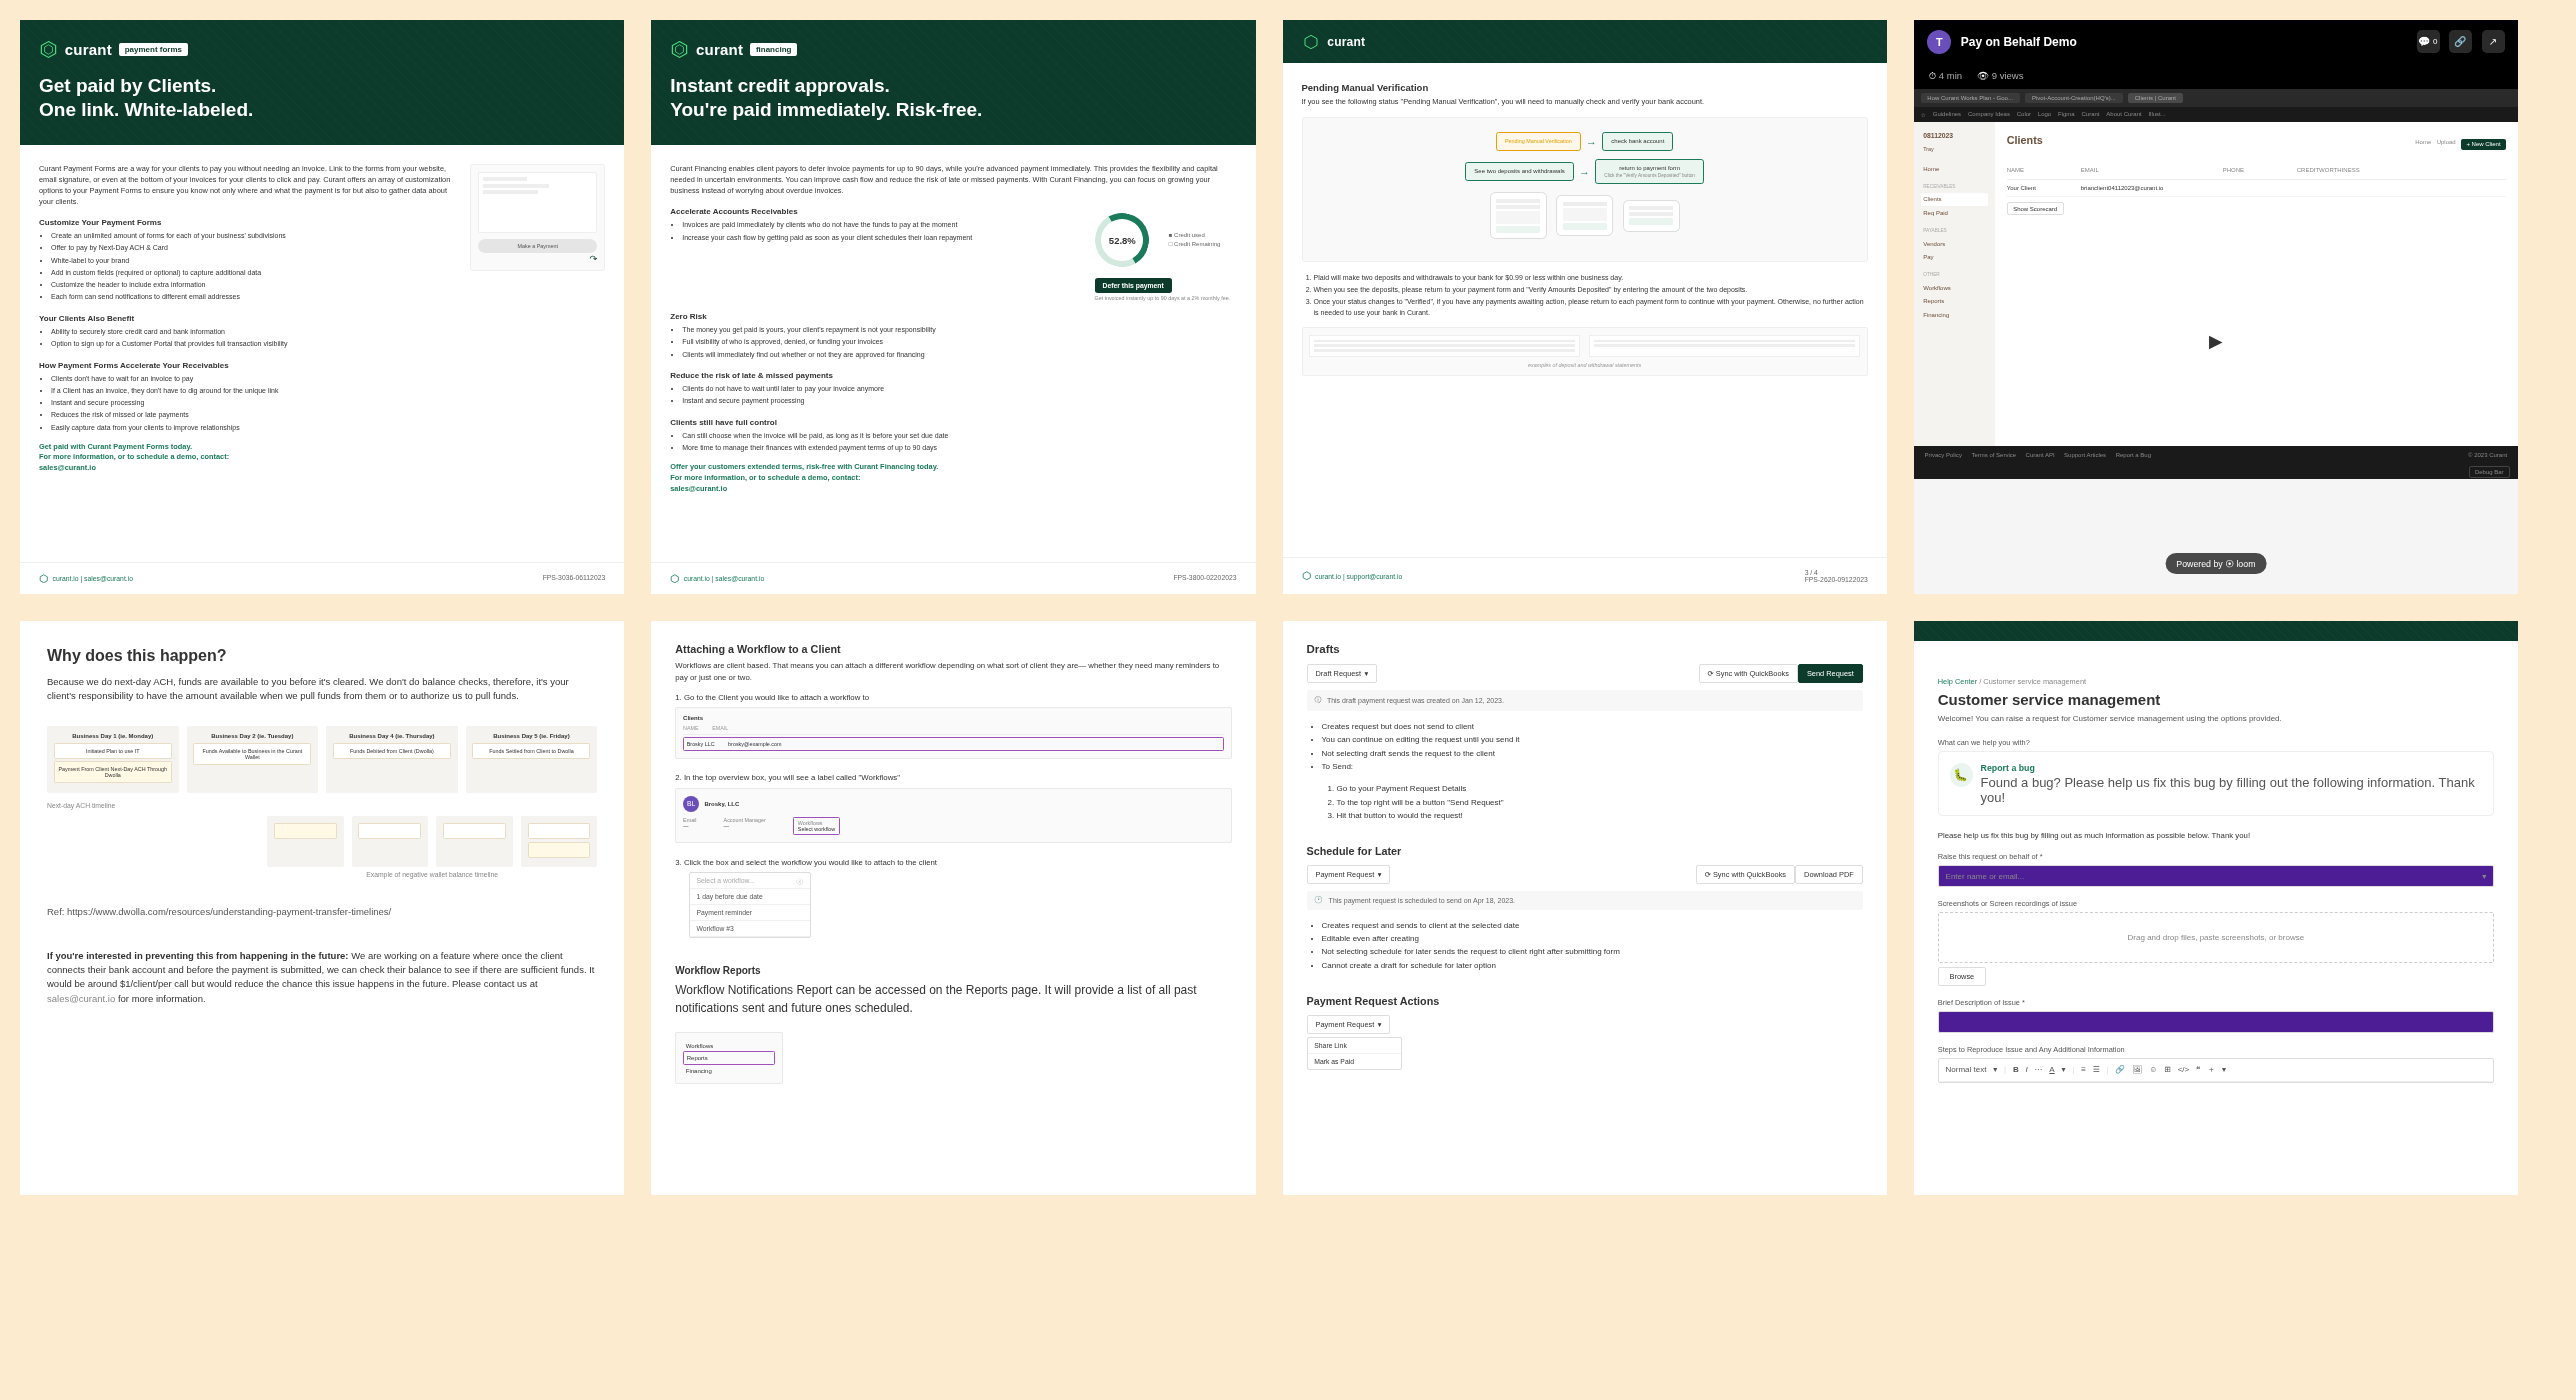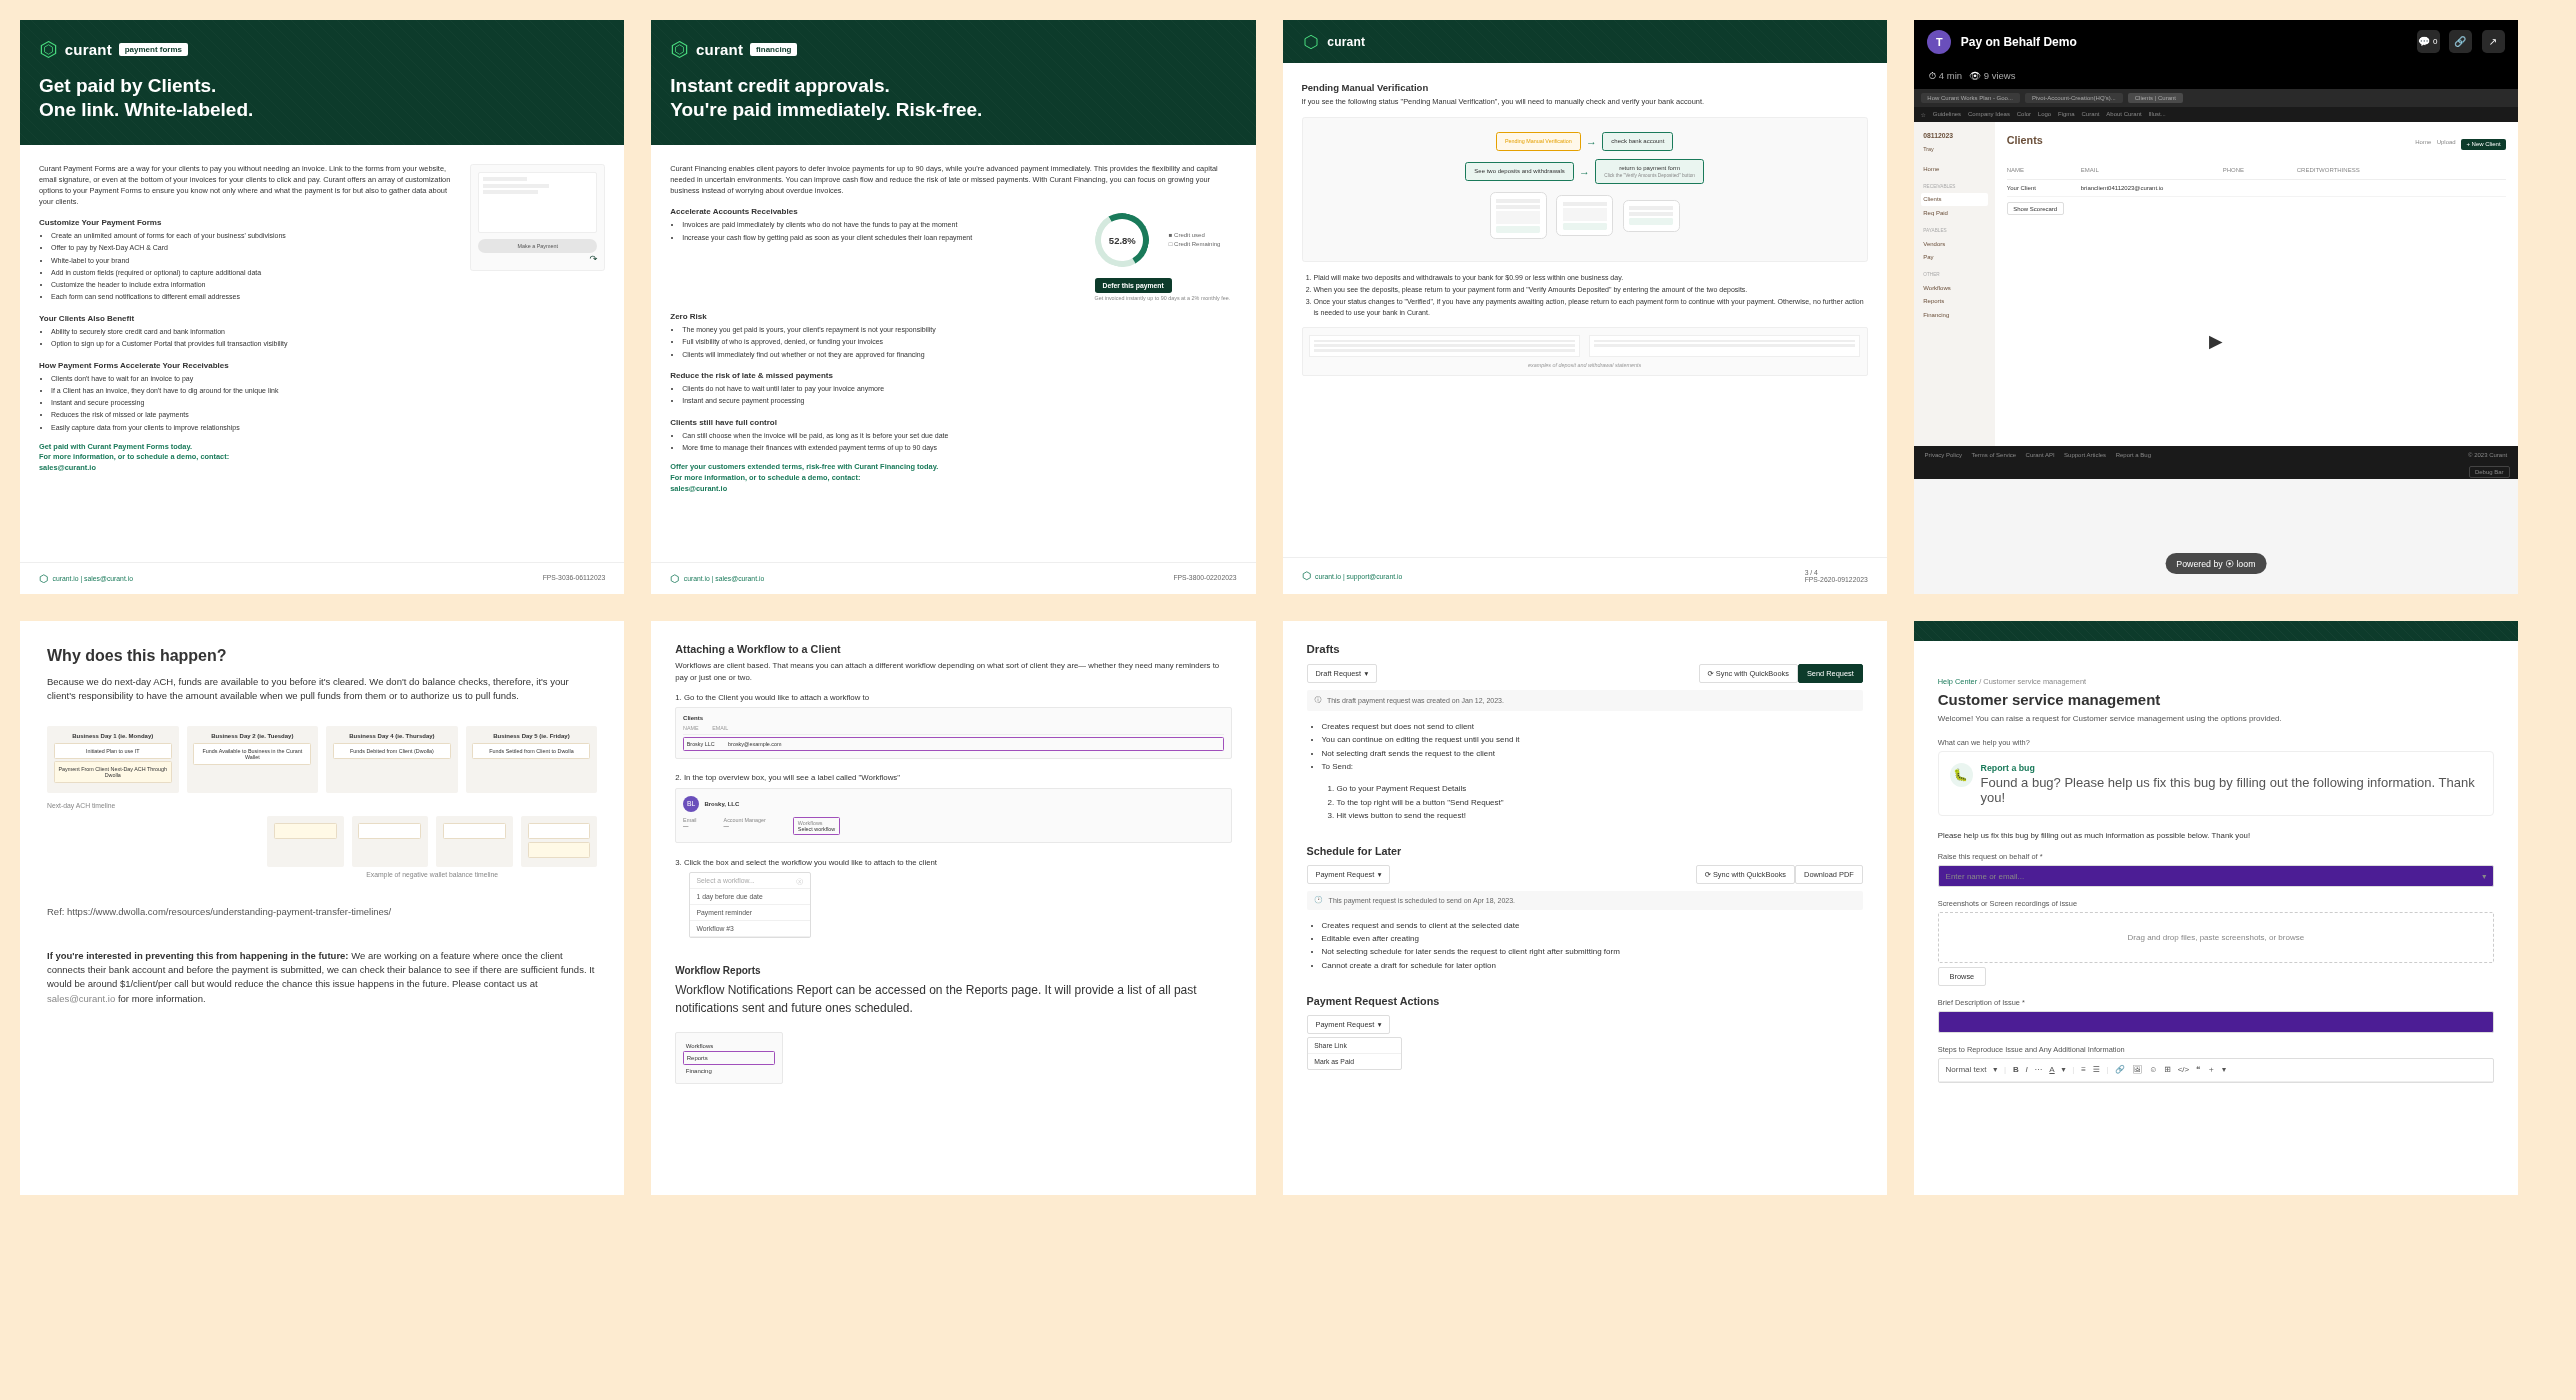--- a/index.html
+++ b/index.html
@@ -30,21 +30,21 @@
 .flow-row{display:flex;gap:5.4px;align-items:center;margin-bottom:8px;justify-content:center}
 .flow-box{border:0.7px solid #ccc;padding:5.4px 8px;border-radius:2.7px;font-size:6px;text-align:center;background:#fff}
 .flow-box.green{border-color:#1a7a5a;background:#eaf5f0}
 .flow-arr{color:#1a7a5a;font-size:10.8px}
 .phone{border:0.7px solid #ddd;border-radius:5.4px;padding:5.4px;width:57px;font-size:4.7px;background:#fff}
 .flow-mock{background:#f9f9f9;border:0.7px solid #eee;border-radius:2.7px;padding:13.5px}
 .video-head{background:#000;padding:9.5px 13.5px;display:flex;align-items:center;gap:9.5px}
 .avatar{width:24px;height:24px;border-radius:50%;background:#6a4fbb;display:inline-flex;align-items:center;justify-content:center;font-weight:700;font-size:10.8px}
 .vtitle{font-size:12px;font-weight:600;flex:1}
 .vicon{width:23px;height:23px;border-radius:4.7px;background:#2a2a2a;display:inline-flex;align-items:center;justify-content:center;font-size:10px}
-.vmeta{background:#000;padding:6.8px 15px;display:flex;gap:7px;font-size:9.5px;color:#aaa;}
+.vmeta{background:#000;padding:6.8px 15px;display:flex;gap:15px;font-size:9.5px;color:#aaa;}
 .vscreen{background:#f5f5f5;flex:1;position:relative;margin:0px;min-height:378px}
 .tabs{background:#2a2a2a;padding:4px 6.8px;font-size:6px;display:flex;gap:5.4px;color:#aaa}
 .tab{background:#3a3a3a;padding:2px 6.8px;border-radius:2px}
 .appchrome{background:#1a1a1a;padding:4px 6.8px;font-size:6px;color:#888;display:flex;gap:6.8px}
 .appbody{display:flex;height:324px;background:#fff}
 .side{width:81px;background:#f5f3f0;padding:6.8px;font-size:6px;color:#6a4f3a}
 .side div{padding:3.4px 2.7px;margin-bottom:0.7px}
 .side .act{background:#fff;border-radius:2px}
 .main{flex:1;padding:12px;color:#333}
 .main h2{font-size:10.8px;color:#6a4f3a;margin-bottom:9.5px}
@@ -520,21 +520,21 @@
       </div>
   <ul class="doclist">
         <li>Creates request but does not send to client</li>
         <li>You can continue on editing the request until you send it</li>
         <li>Not selecting draft sends the request to the client</li>
         <li>To Send:</li>
       </ul>
   <ol class="doclist" style="margin-left:30px">
         <li>Go to your Payment Request Details</li>
         <li>To the top right will be a button "Send Request"</li>
-        <li>Hit views button to send the request!</li>
+        <li>Hit that button to would the request!</li>
       </ol>
   <h3 style="font-size:10.8px;font-weight:700;margin:13.5px 0 8px">Schedule for Later</h3>
   <div class="reqbar">
     <span class="pbtn">
           <span>Payment Request</span> 
           <span>▾</span>
         </span>
     <span style="flex:1"></span>
     <span class="pbtn">⟳ Sync with QuickBooks</span>
     <span class="pbtn">Download PDF</span>

